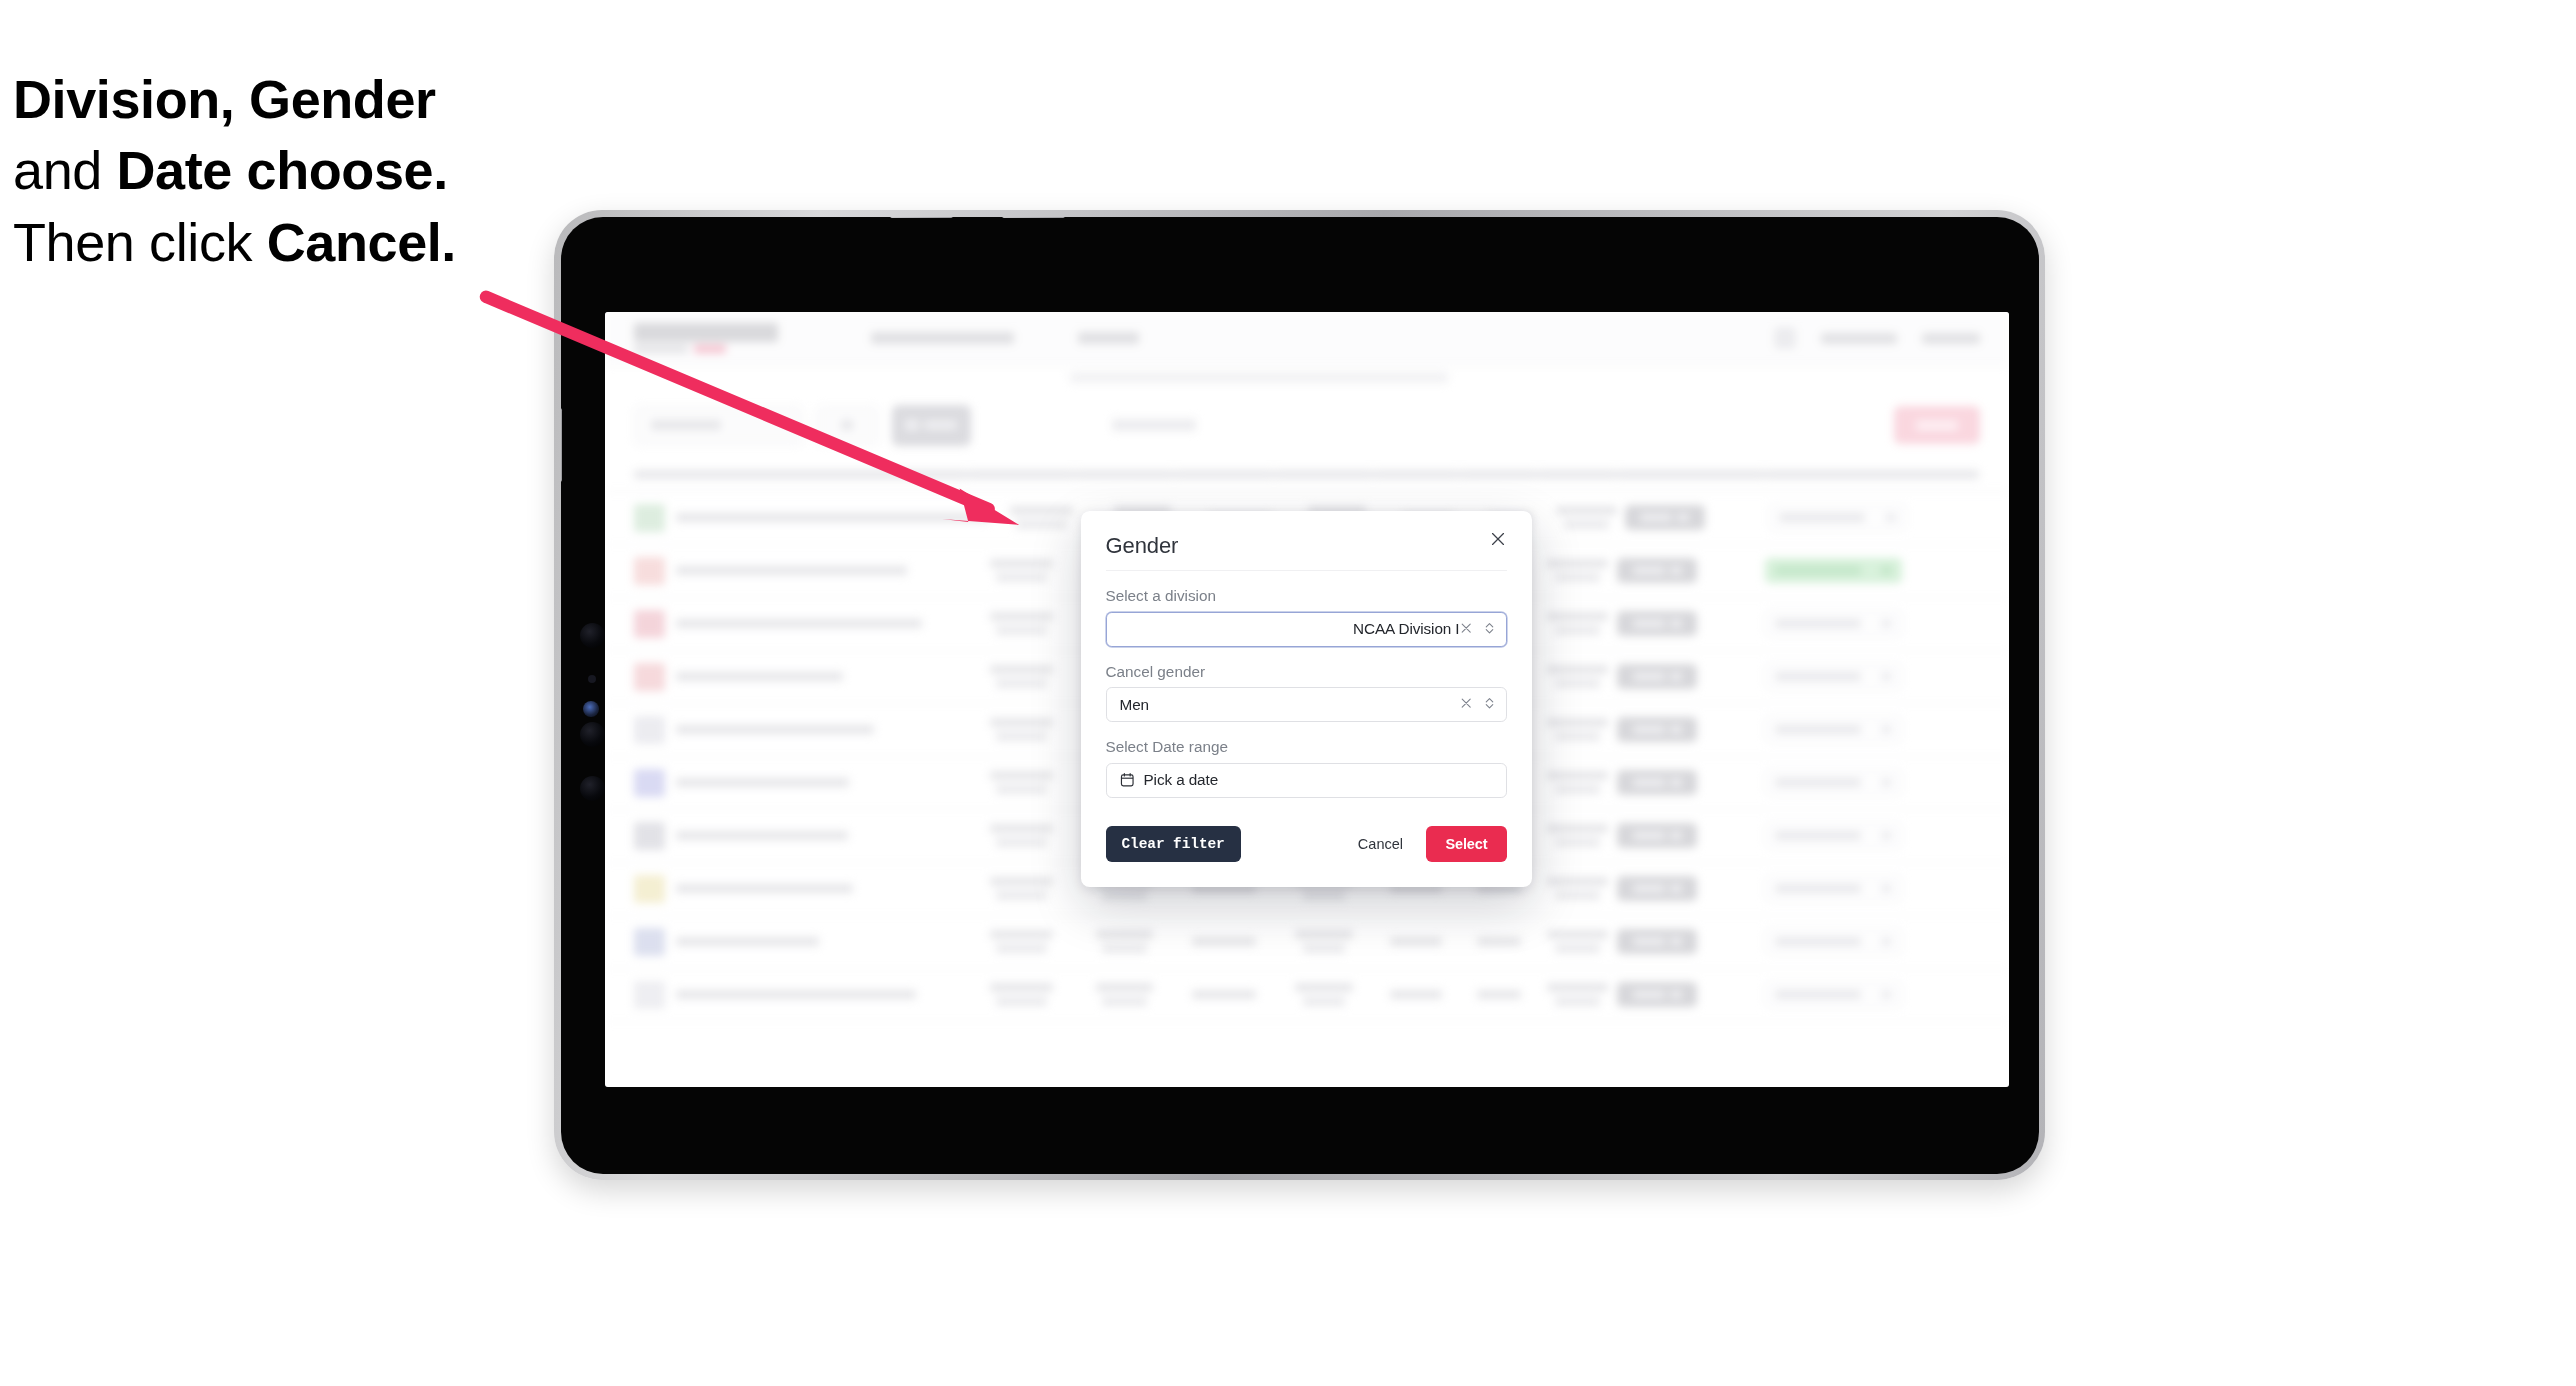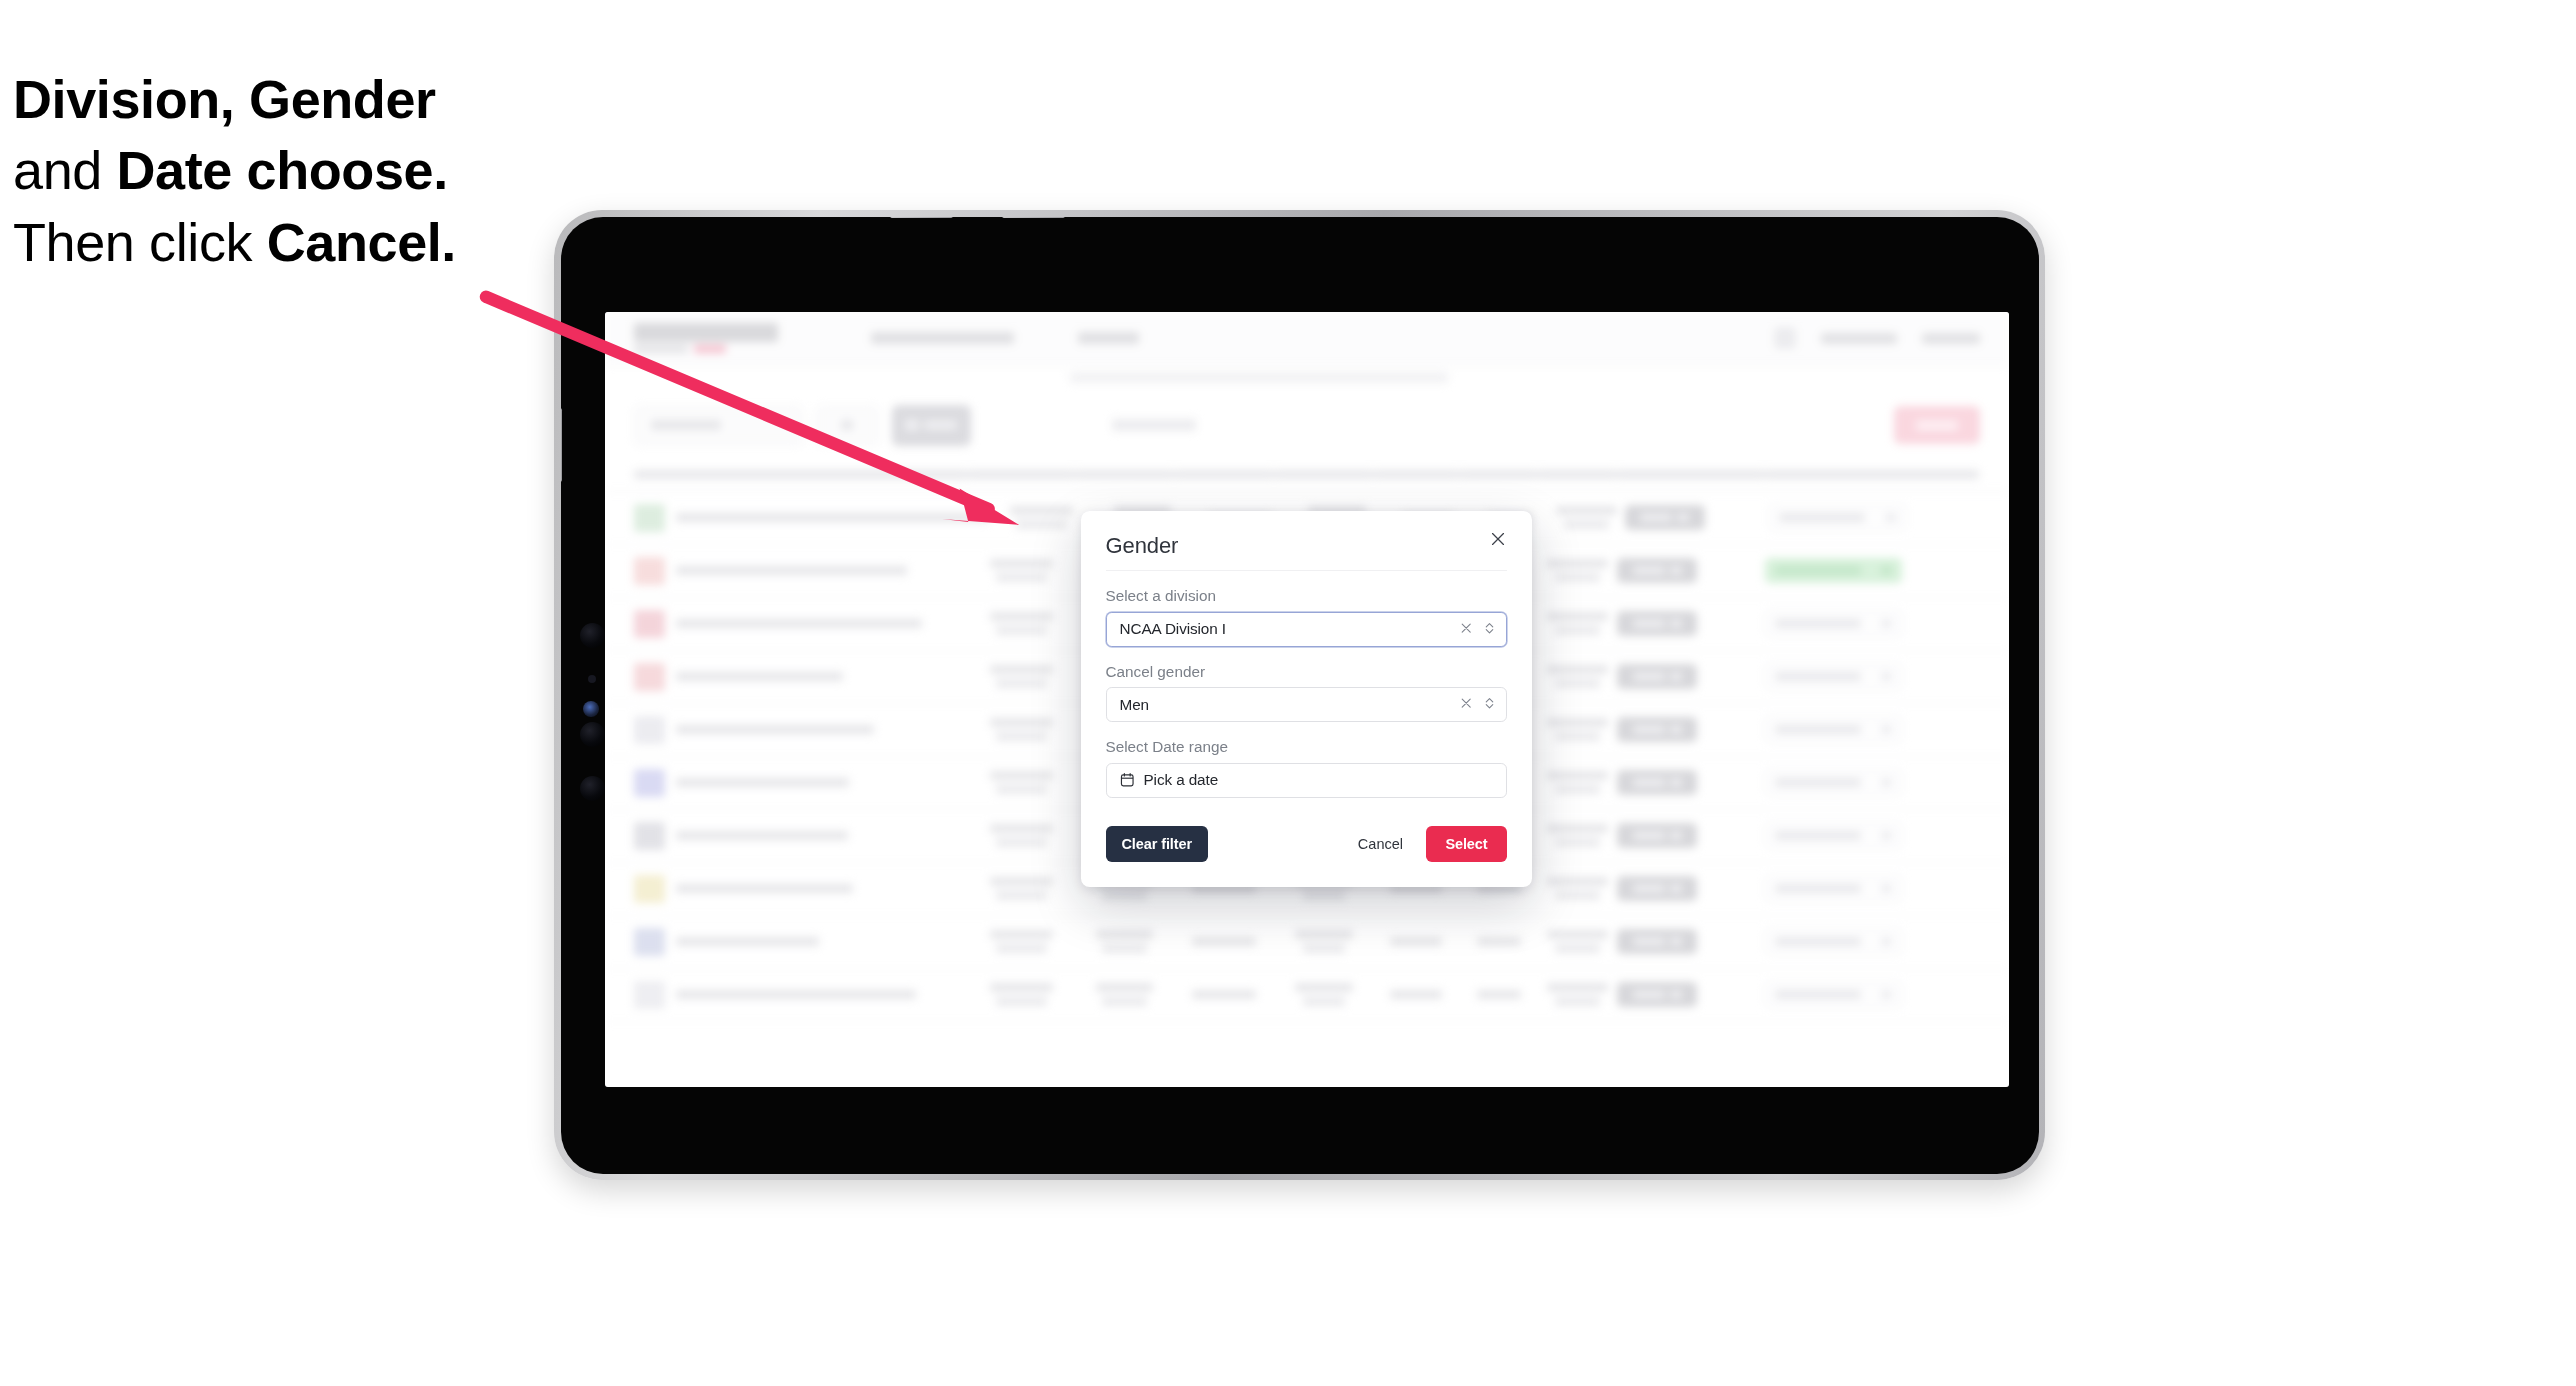--- a/index.html
+++ b/index.html
@@ -236,39 +236,39 @@
   .field { margin-top: 16px; }
   .field-label {
     font-size: 15.3px; color: #7b8089; margin-bottom: 6.5px; font-weight: 400;
   }
   .control {
     height: 35px; border-radius: 5.8px; border: 0.7px solid #dfe0e4;
     background: #ffffff;
     display: flex; align-items: center;
     padding: 0 10.2px 0 13px;
   }
-  .control.focused { border-color: #97a5d6; box-shadow: 0 0 0 0.7px #b9c3e4; }
+  .control.focused { border-color: #97a5d6; box-shadow: 0 0 0 0.7px #b9c3e4; text-align: right; }
   .control-value {
     font-size: 15.3px; color: #23262c; flex: 1; letter-spacing: -0.1px;
   }
   .control-value.ph { color: #24272d; }
   .ctrl-icons { display: flex; align-items: center; gap: 12.4px; color: #7d828c; }
   .cal-ic { margin-right: 9.5px; display: flex; align-items: center; color: #2b2e35; }
 
   #modal-actions {
     margin-top: 28px;
     display: flex; align-items: center;
   }
   .btn {
     border: none; cursor: pointer; font-family: "Liberation Sans", sans-serif;
     border-radius: 5.8px; font-size: 14.5px;
   }
   #btn-clear {
     background: #263043; color: #ffffff;
-    padding: 10.2px 16px; font-weight: 700; letter-spacing: -0.1px;
+    padding: 10.2px 16px; font-weight: 700; letter-spacing: -0.1px; font-family: Liberation Mono, monospace;
   }
   .actions-right { margin-left: auto; display: flex; align-items: center; gap: 19px; }
   #btn-cancel {
     background: transparent; color: #30343c; padding: 8.7px 4.4px; font-weight: 400;
   }
   #btn-apply {
     background: #ea2c50; color: #ffffff;
     padding: 10.2px 19px; font-weight: 700; letter-spacing: -0.1px;
   }
 

